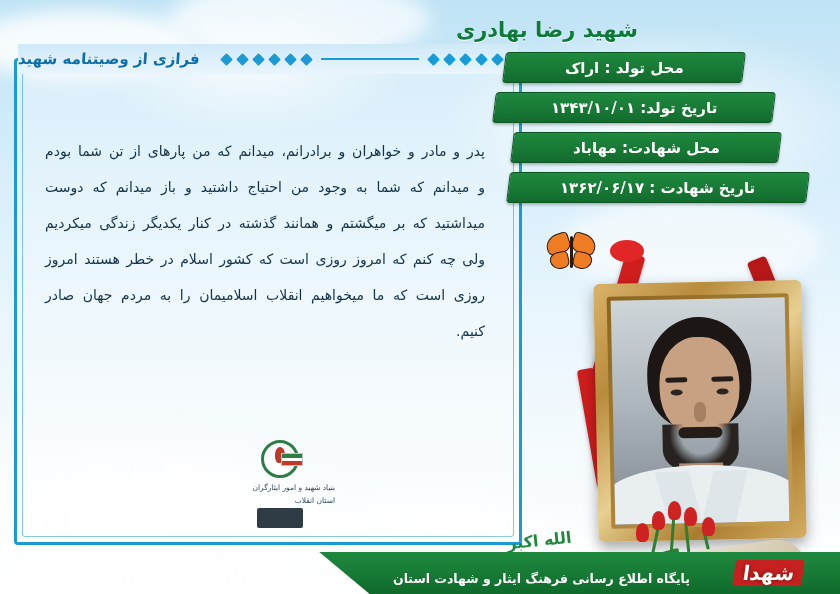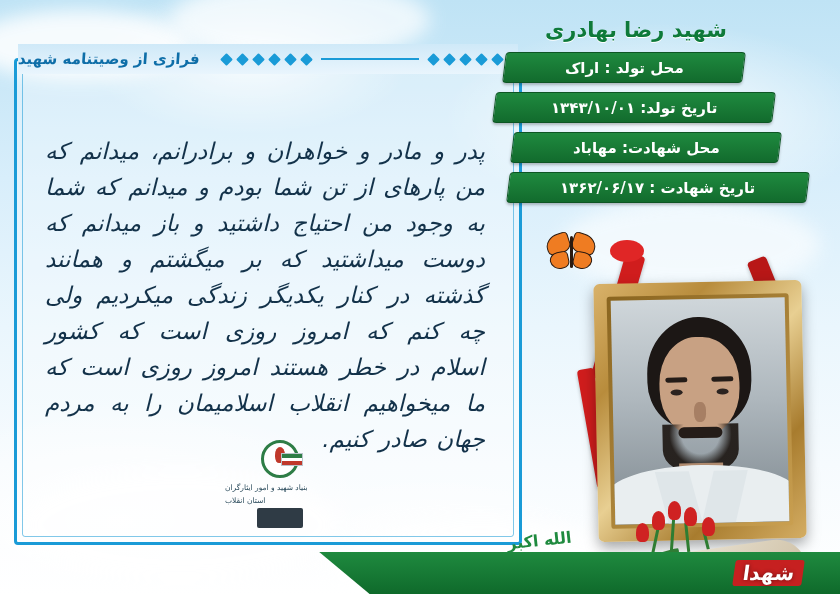--- a/index.html
+++ b/index.html
@@ -63,30 +63,29 @@
   }
   .rline { height: 2px; background: #1a9bd7; flex: 1 1 auto; min-width: 10px; }
 
   #will-text {
     position: absolute;
     left: 36px; top: 72px; right: 34px;
     width: 440px;
     text-align: justify;
     text-align-last: right;
     direction: rtl;
-    font-size: 23px;
+    font-size: 14px;
     line-height: 36px;
     color: #13324a;
     letter-spacing: 0.6px;
     word-spacing: 2px;
-    font-style: italic;
-  }
-
-  
-  #logo { position: absolute; left: 208px; bottom: 14px; width: 110px; text-align: left; }
+  }
+
+  
+  #logo { position: absolute; left: 208px; bottom: 14px; width: 110px; text-align: right; }
   #logo .badge {
     width: 54px; height: 40px; margin: 0 auto;
     position: relative;
   }
   #logo .badge .circle {
     position: absolute; left: 8px; top: 0;
     width: 38px; height: 38px; border-radius: 50%;
     border: 3px solid #2e7d46; background: #ffffff;
   }
   #logo .badge .tulip {
@@ -102,21 +101,21 @@
     font-size: 7.5px; color: #2b4b5c; margin-top: 2px; line-height: 11px;
   }
   #logo .logo-dark {
     width: 46px; height: 20px; margin: 2px auto 0;
     background: #2f3b45; border-radius: 2px;
   }
 
   
   #name-title {
     position: absolute; right: 24px; top: 18px; width: 360px;
-    text-align: center;
+    text-align: left;
     font-size: 21px; font-weight: bold; color: #0e7a3a;
     text-shadow: 0 1px 0 #ffffff;
     letter-spacing: .5px;
   }
   .info-row {
     position: absolute; right: 26px;
     height: 31px;
     background: linear-gradient(180deg,#1f8a3f 0%, #126b2d 100%);
     border: 1px solid #0d5624;
     border-radius: 4px;
@@ -360,17 +359,18 @@
     <span class="t-flower" style="left:80px;bottom:52px;"></span>
     <span class="t-flower" style="left:14px;bottom:46px;"></span>
     <span class="t-leaf" style="left:18px;bottom:26px;transform:rotate(-16deg);"></span>
     <span class="t-leaf" style="left:56px;bottom:22px;transform:rotate(10deg);"></span>
     <span id="wrap-paper"></span>
   </div>
 
   <div id="allah">الله اکبر</div>
 
   <div id="footer-banner"></div>
+  <div id="footer-text">پایگاه اطلاع رسانی فرهنگ ایثار و شهادت  استان</div>
   <div id="footer-brand">
     <span class="brand-red">شهدا</span>
   </div>
 
 </div>
 
 </body></html>

